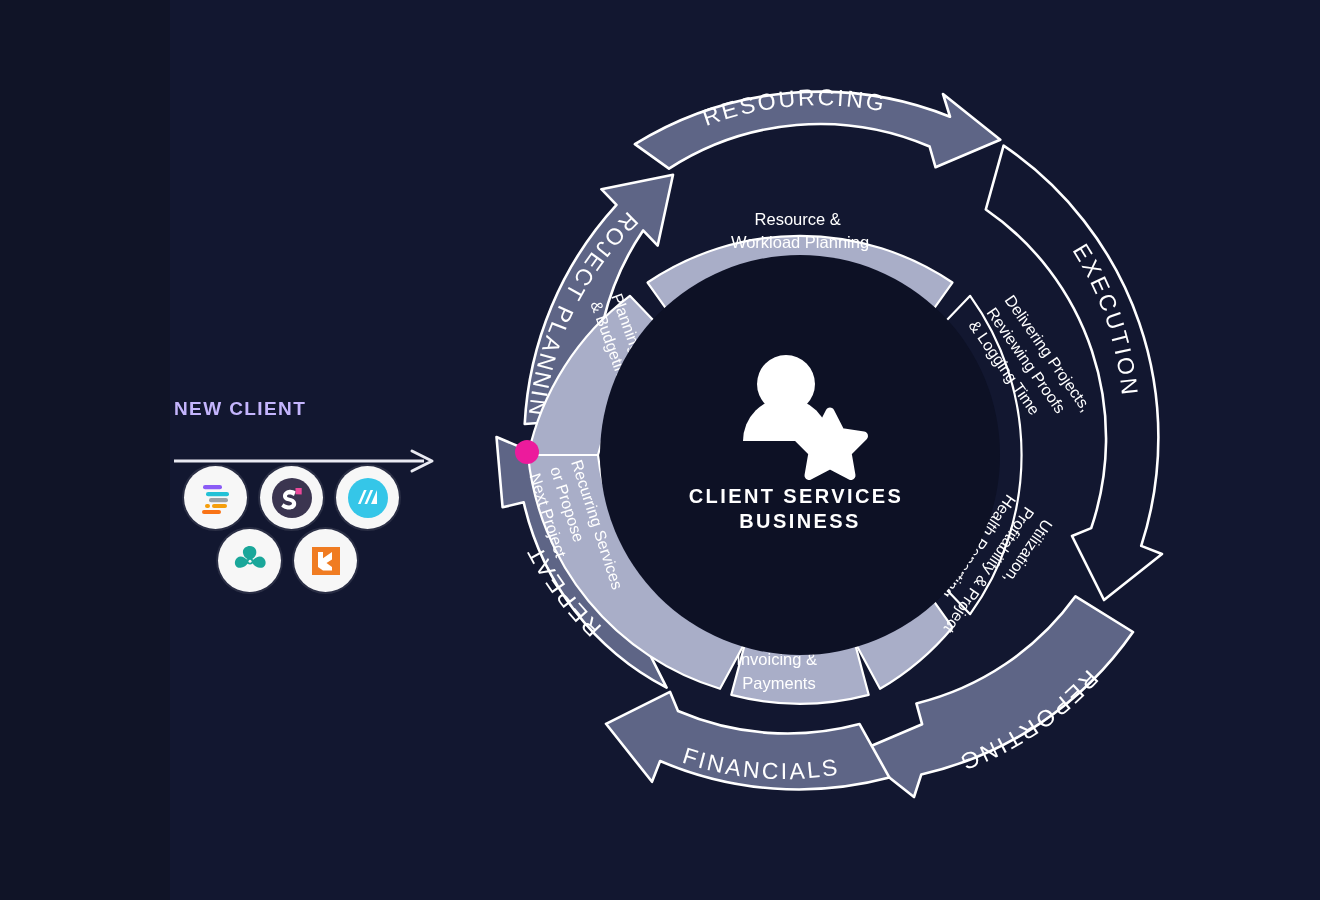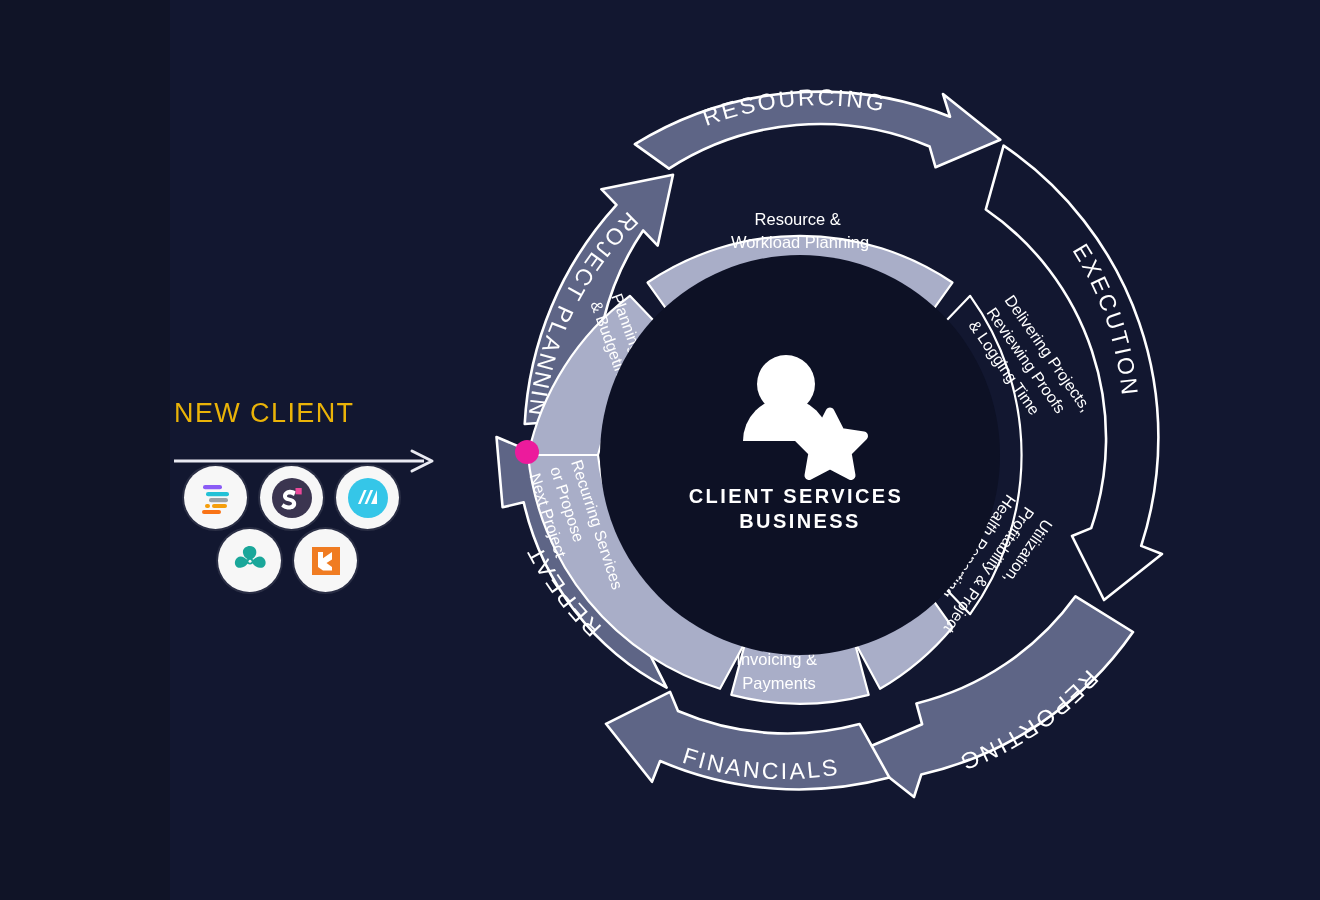--- a/index.html
+++ b/index.html
@@ -20,24 +20,24 @@
     left: 170px; top: 0; width: 1150px; height: 900px;
     background: #121730;
   }
   #diagram { position: absolute; left: 0; top: 0; }
 
   
   #newclient-block {
     position: absolute; left: 172px; top: 398px; width: 300px; height: 230px;
   }
   #newclient-label {
-    color: #eab308;
-    font-size: 27px;
+    color: #c4b5fd;
+    font-size: 19px;
     letter-spacing: 1.4px;
-    font-weight: 400;
+    font-weight: 700;
     margin: 0 0 14px 2px;
   }
   #arrow-line { position: absolute; left: 0; top: 50px; }
 
   .logo-row { position: absolute; display: flex; gap: 13px; }
   #logo-row-1 { left: 12px; top: 68px; }
   #logo-row-2 { left: 46px; top: 131px; }
   .logo-chip {
     width: 63px; height: 63px; border-radius: 50%;
     background: #f7f7f7;

